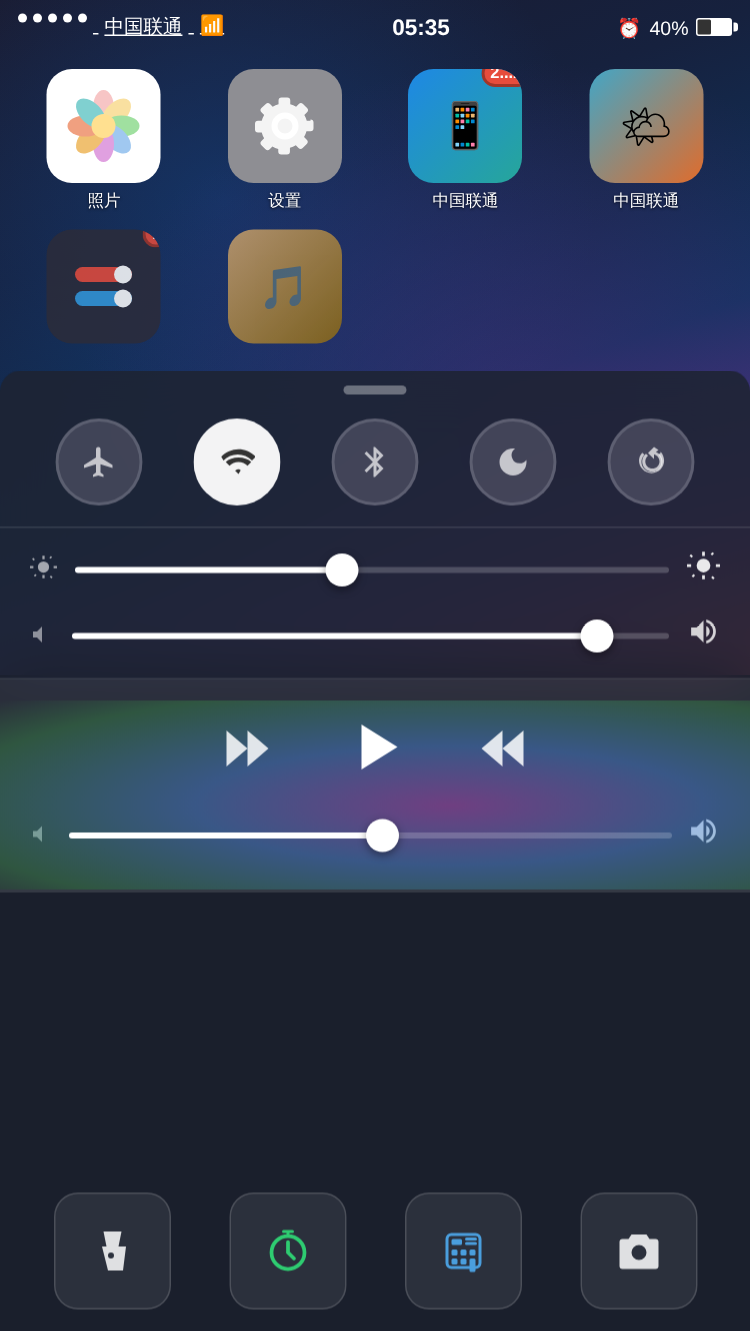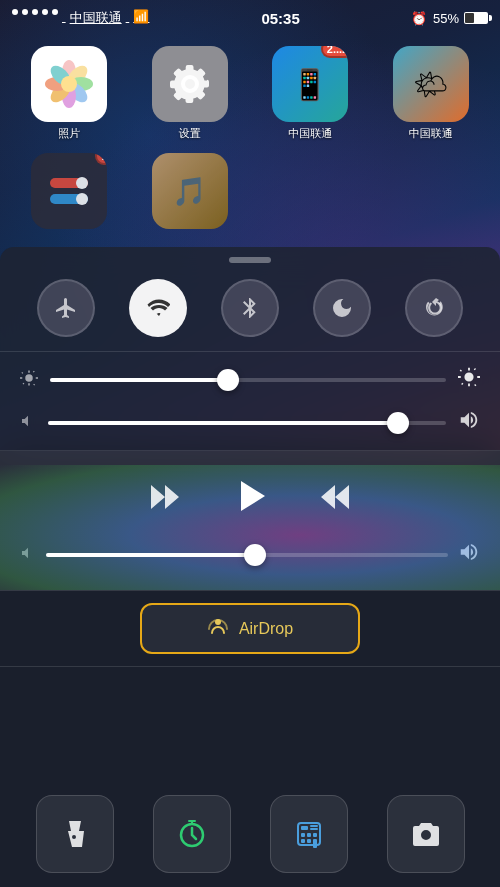--- a/index.html
+++ b/index.html
@@ -347,21 +347,21 @@
       <span class="dot"></span>
       <span class="dot"></span>
       &nbsp;
       <span>中国联通</span>
       &nbsp;
       <span>📶</span>
     </div>
     <div id="status-center">05:35</div>
     <div id="status-right">
       <span>⏰</span>
-      <span>55%</span>
+      <span>40%</span>
       <span style="display:inline-flex;align-items:center;">
         <span class="battery-icon">
           <span class="battery-fill" style="width:40%"></span>
           <span class="battery-tip"></span>
         </span>
       </span>
     </div>
   </div>
 
   <div id="app-grid">
@@ -543,32 +543,20 @@
       <span class="vol-icon-max">
         <svg width="22" height="22" viewBox="0 0 24 24" fill="rgba(255,255,255,0.8)">
           <path d="M3 9v6h4l5 5V4L7 9zm13.5 3A4.5 4.5 0 0 0 14 7.97v8.05c1.48-.73 2.5-2.25 2.5-4.02zM14 3.23v2.06c2.89.86 5 3.54 5 6.71s-2.11 5.85-5 6.71v2.06c4.01-.91 7-4.49 7-8.77s-2.99-7.86-7-8.77z"></path>
         </svg>
       </span>
     </div>
   </div>
 
   <div class="cc-divider"></div>
 
-  <div id="airdrop-row">
-    <button class="airdrop-btn">
-      <span class="airdrop-icon">
-        <svg width="22" height="22" viewBox="0 0 22 22" fill="#e6c85a">
-          <circle cx="11" cy="7" r="3" fill="#e6c85a"></circle>
-          <path d="M5 18c0-3.31 2.69-6 6-6s6 2.69 6 6" stroke="#e6c85a" stroke-width="2" fill="none" stroke-linecap="round"></path>
-          <path d="M2 14c0-5 4-9 9-9s9 4 9 9" stroke="#e6c85a" stroke-width="2" fill="none" stroke-linecap="round" opacity="0.6"></path>
-        </svg>
-      </span>
-      <span>AirDrop</span>
-    </button>
-  </div>
 
   <div class="cc-divider"></div>
 
   <div id="quick-actions">
 
     <button class="quick-btn">
       <svg width="30" height="30" viewBox="0 0 30 30" fill="rgba(255,255,255,0.85)">
         <path d="M9 2h12l-2 10h-8zm-1 10h16l-2 16H12zm6 4a2 2 0 1 0 0 4 2 2 0 0 0 0-4z"></path>
       </svg>
     </button>

